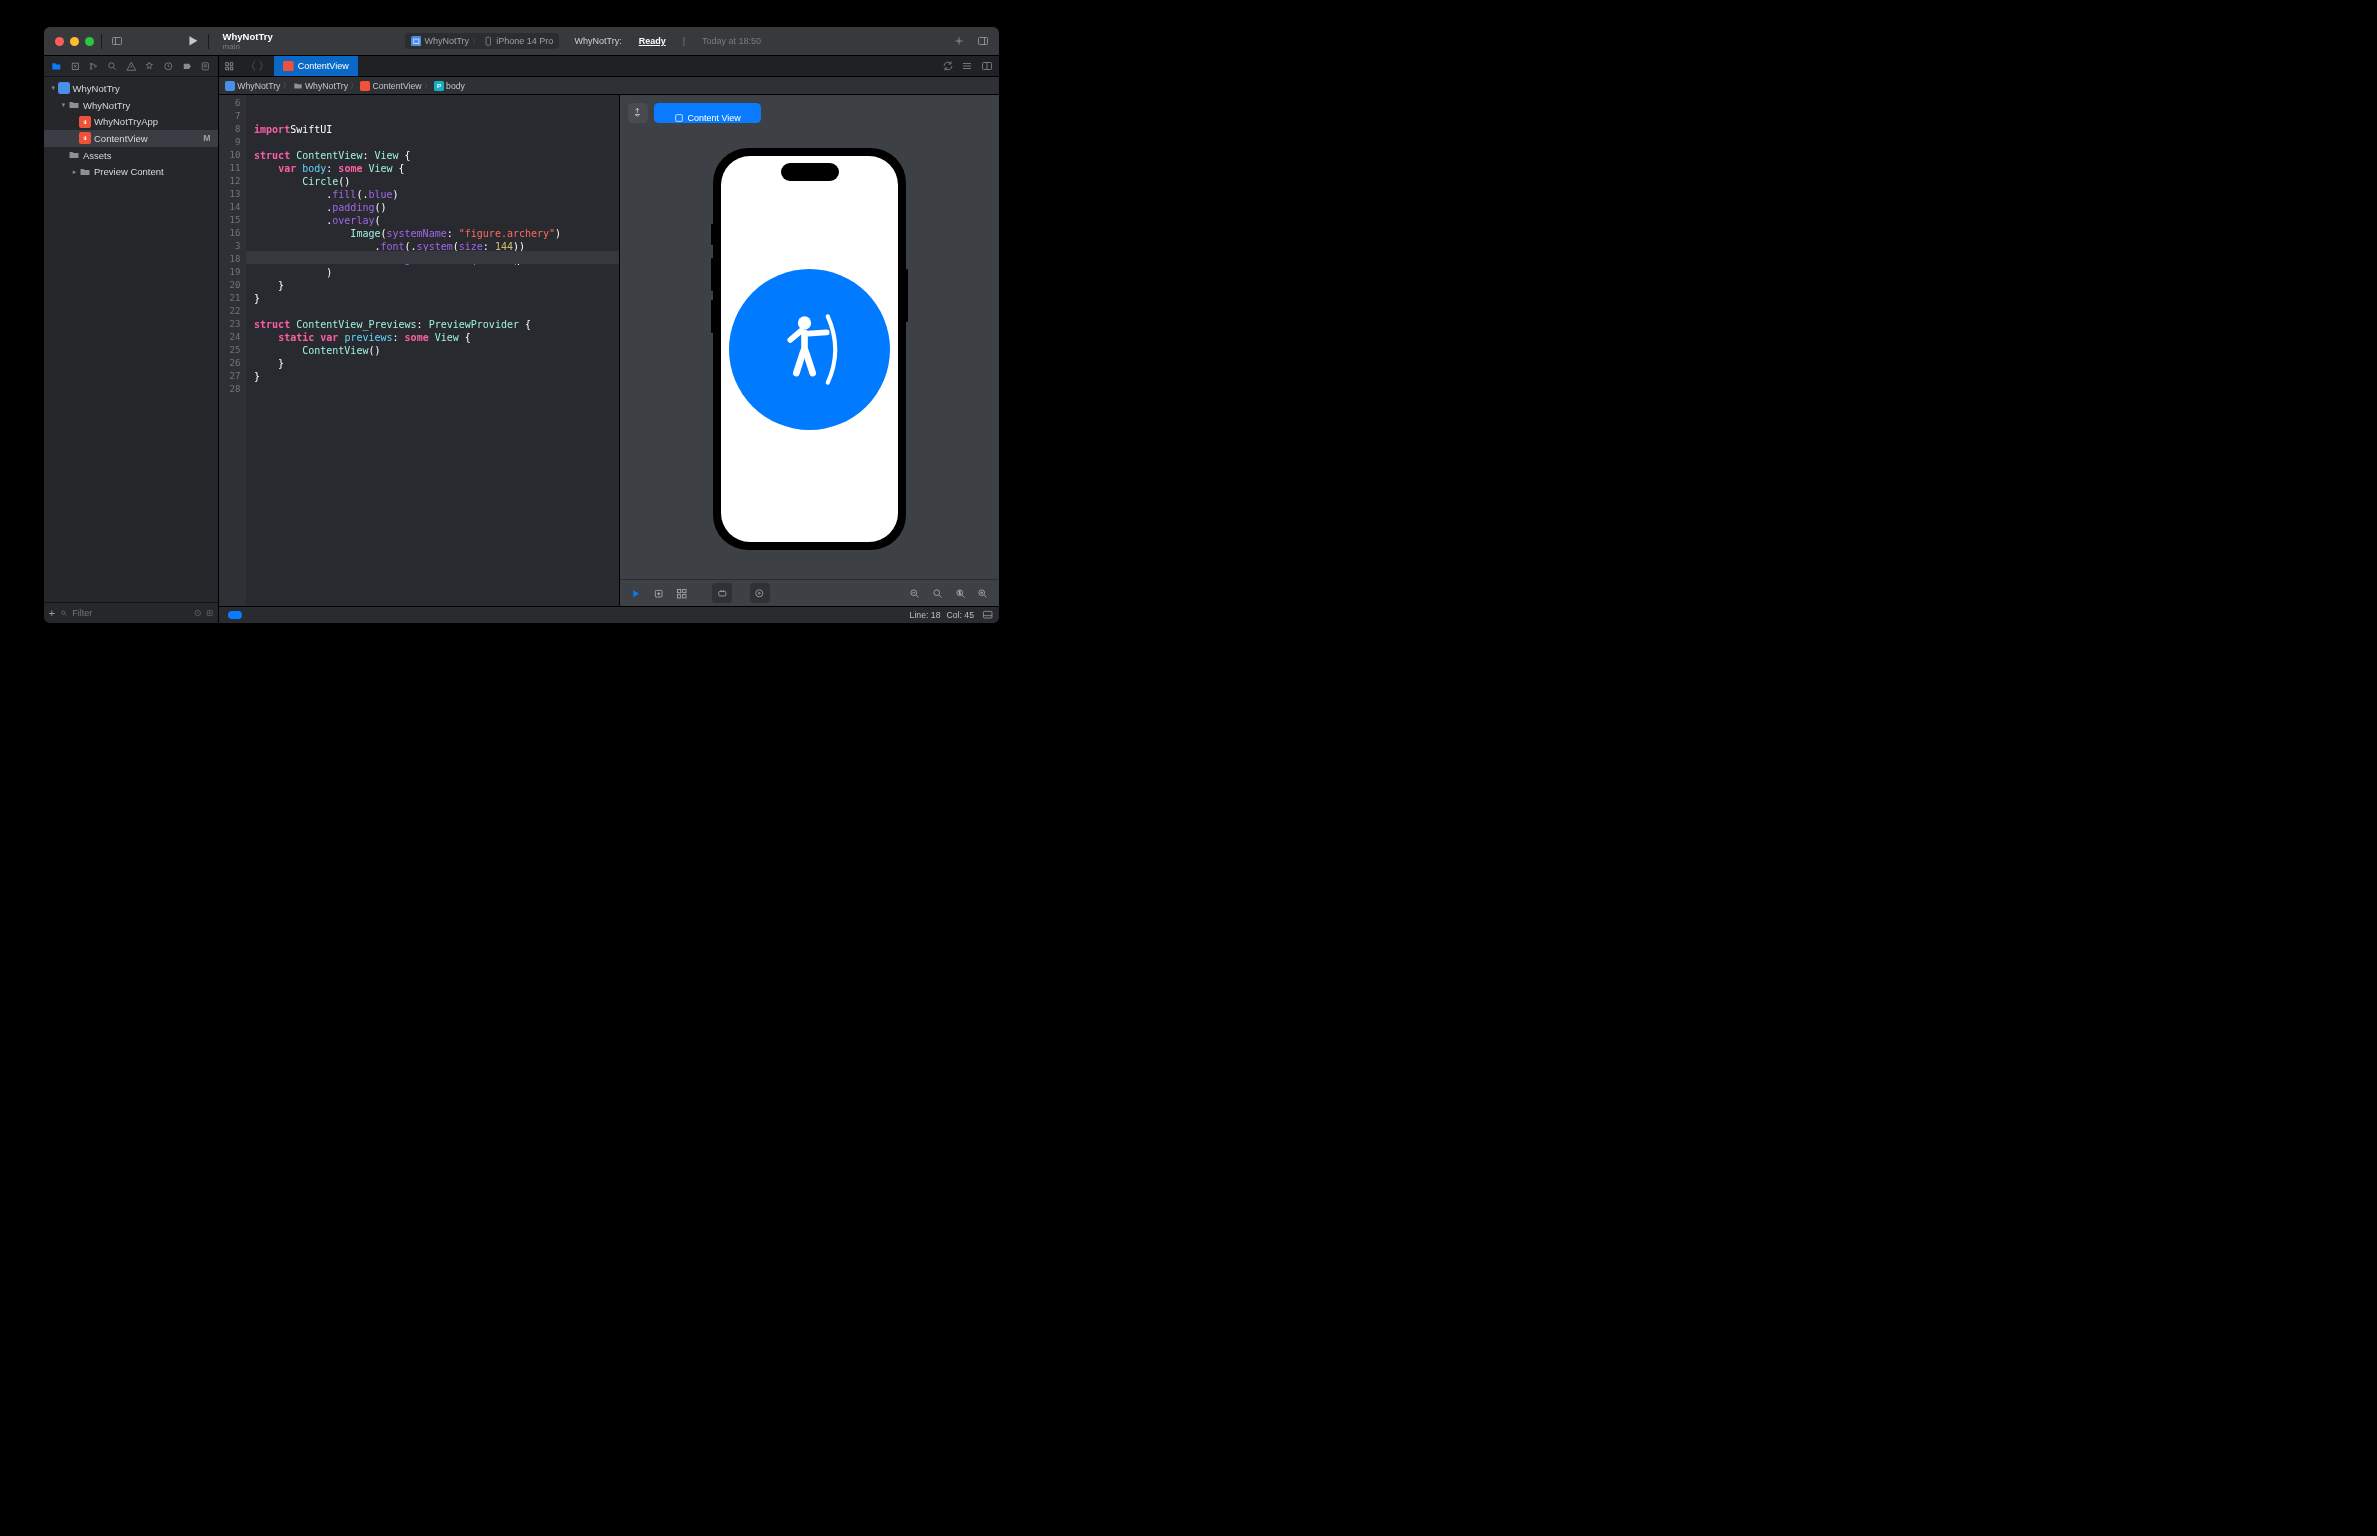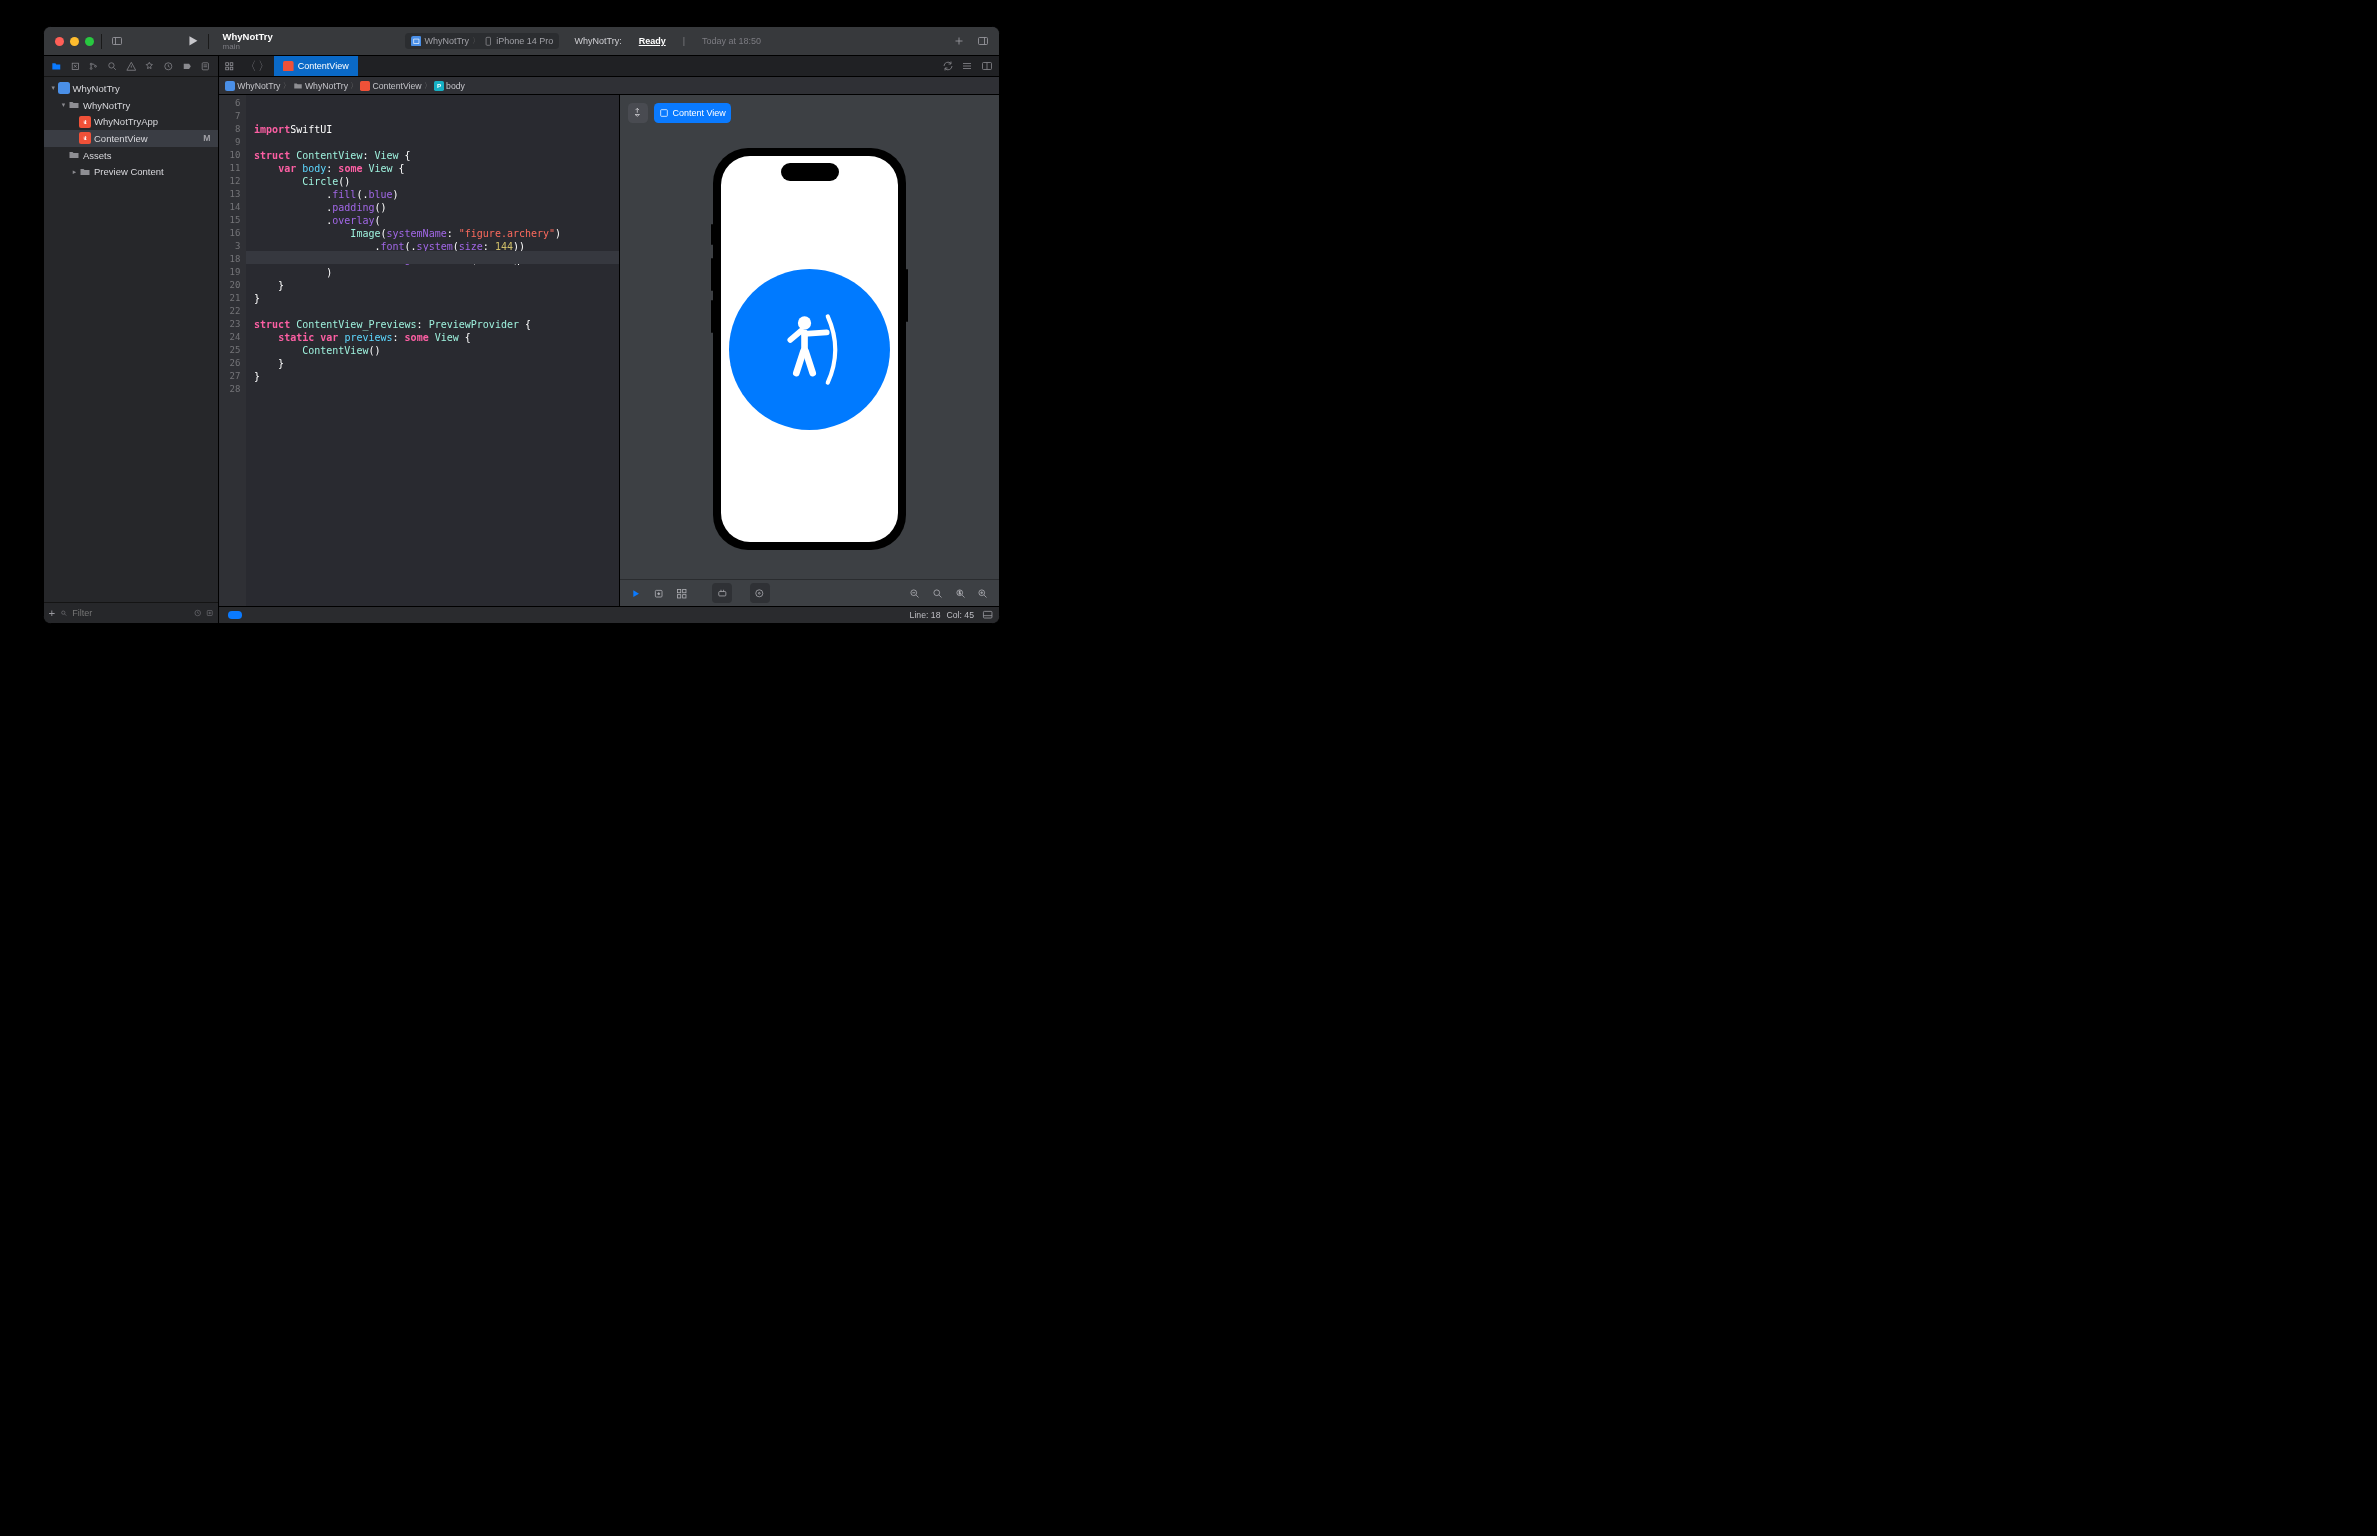--- a/index.html
+++ b/index.html
@@ -213,21 +213,21 @@
     display:flex; gap:6px; z-index:5;
   }
   .canvas-top .pin{
     width:20px;height:20px;border-radius:4.6px;background:#494b51;
     display:flex;align-items:center;justify-content:center;color:#d0d0d4;
   }
   .canvas-top .cv-pill{
     height:20px;border-radius:4.6px;
     background:var(--pin-blue);
     color:#fff;font-size:9px;font-weight:500;
-    display:flex;align-items:center;gap:3.8px;padding:0 5px;
+    display:flex;align-items:flex-end;gap:3.8px;padding:0 20px;
   }
   .canvas-stage{
     flex:1; display:flex; align-items:flex-start; justify-content:center;
     padding-top:53px;
   }
   .phone {
     width:193px; height:402px;
     background:#000;
     border-radius:35px;
     padding:7.6px;

